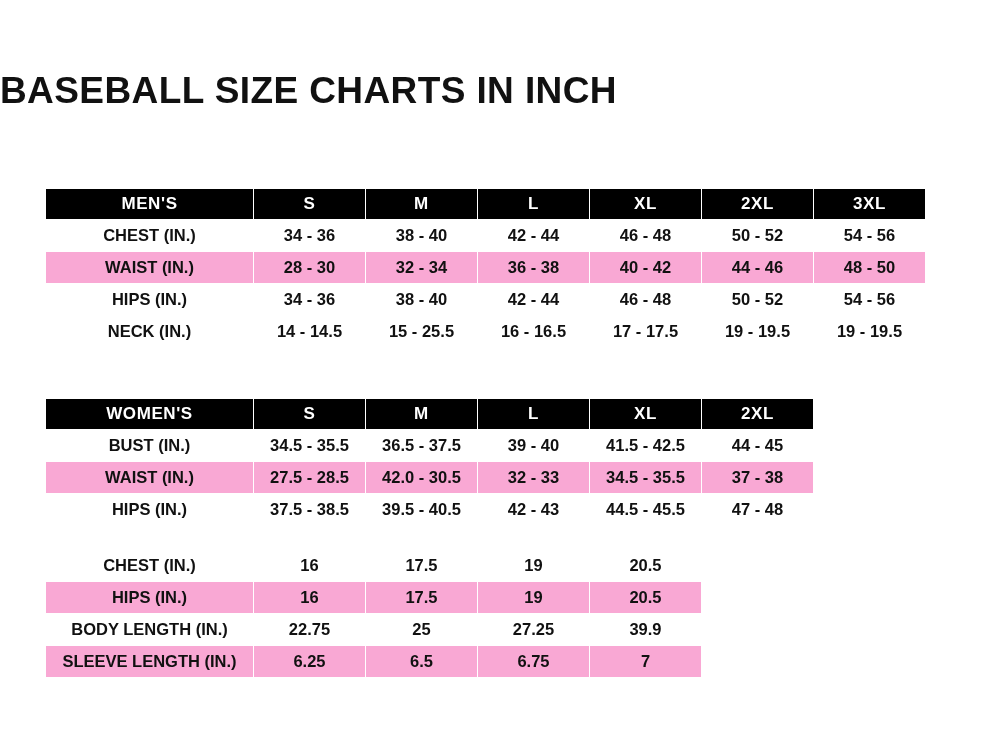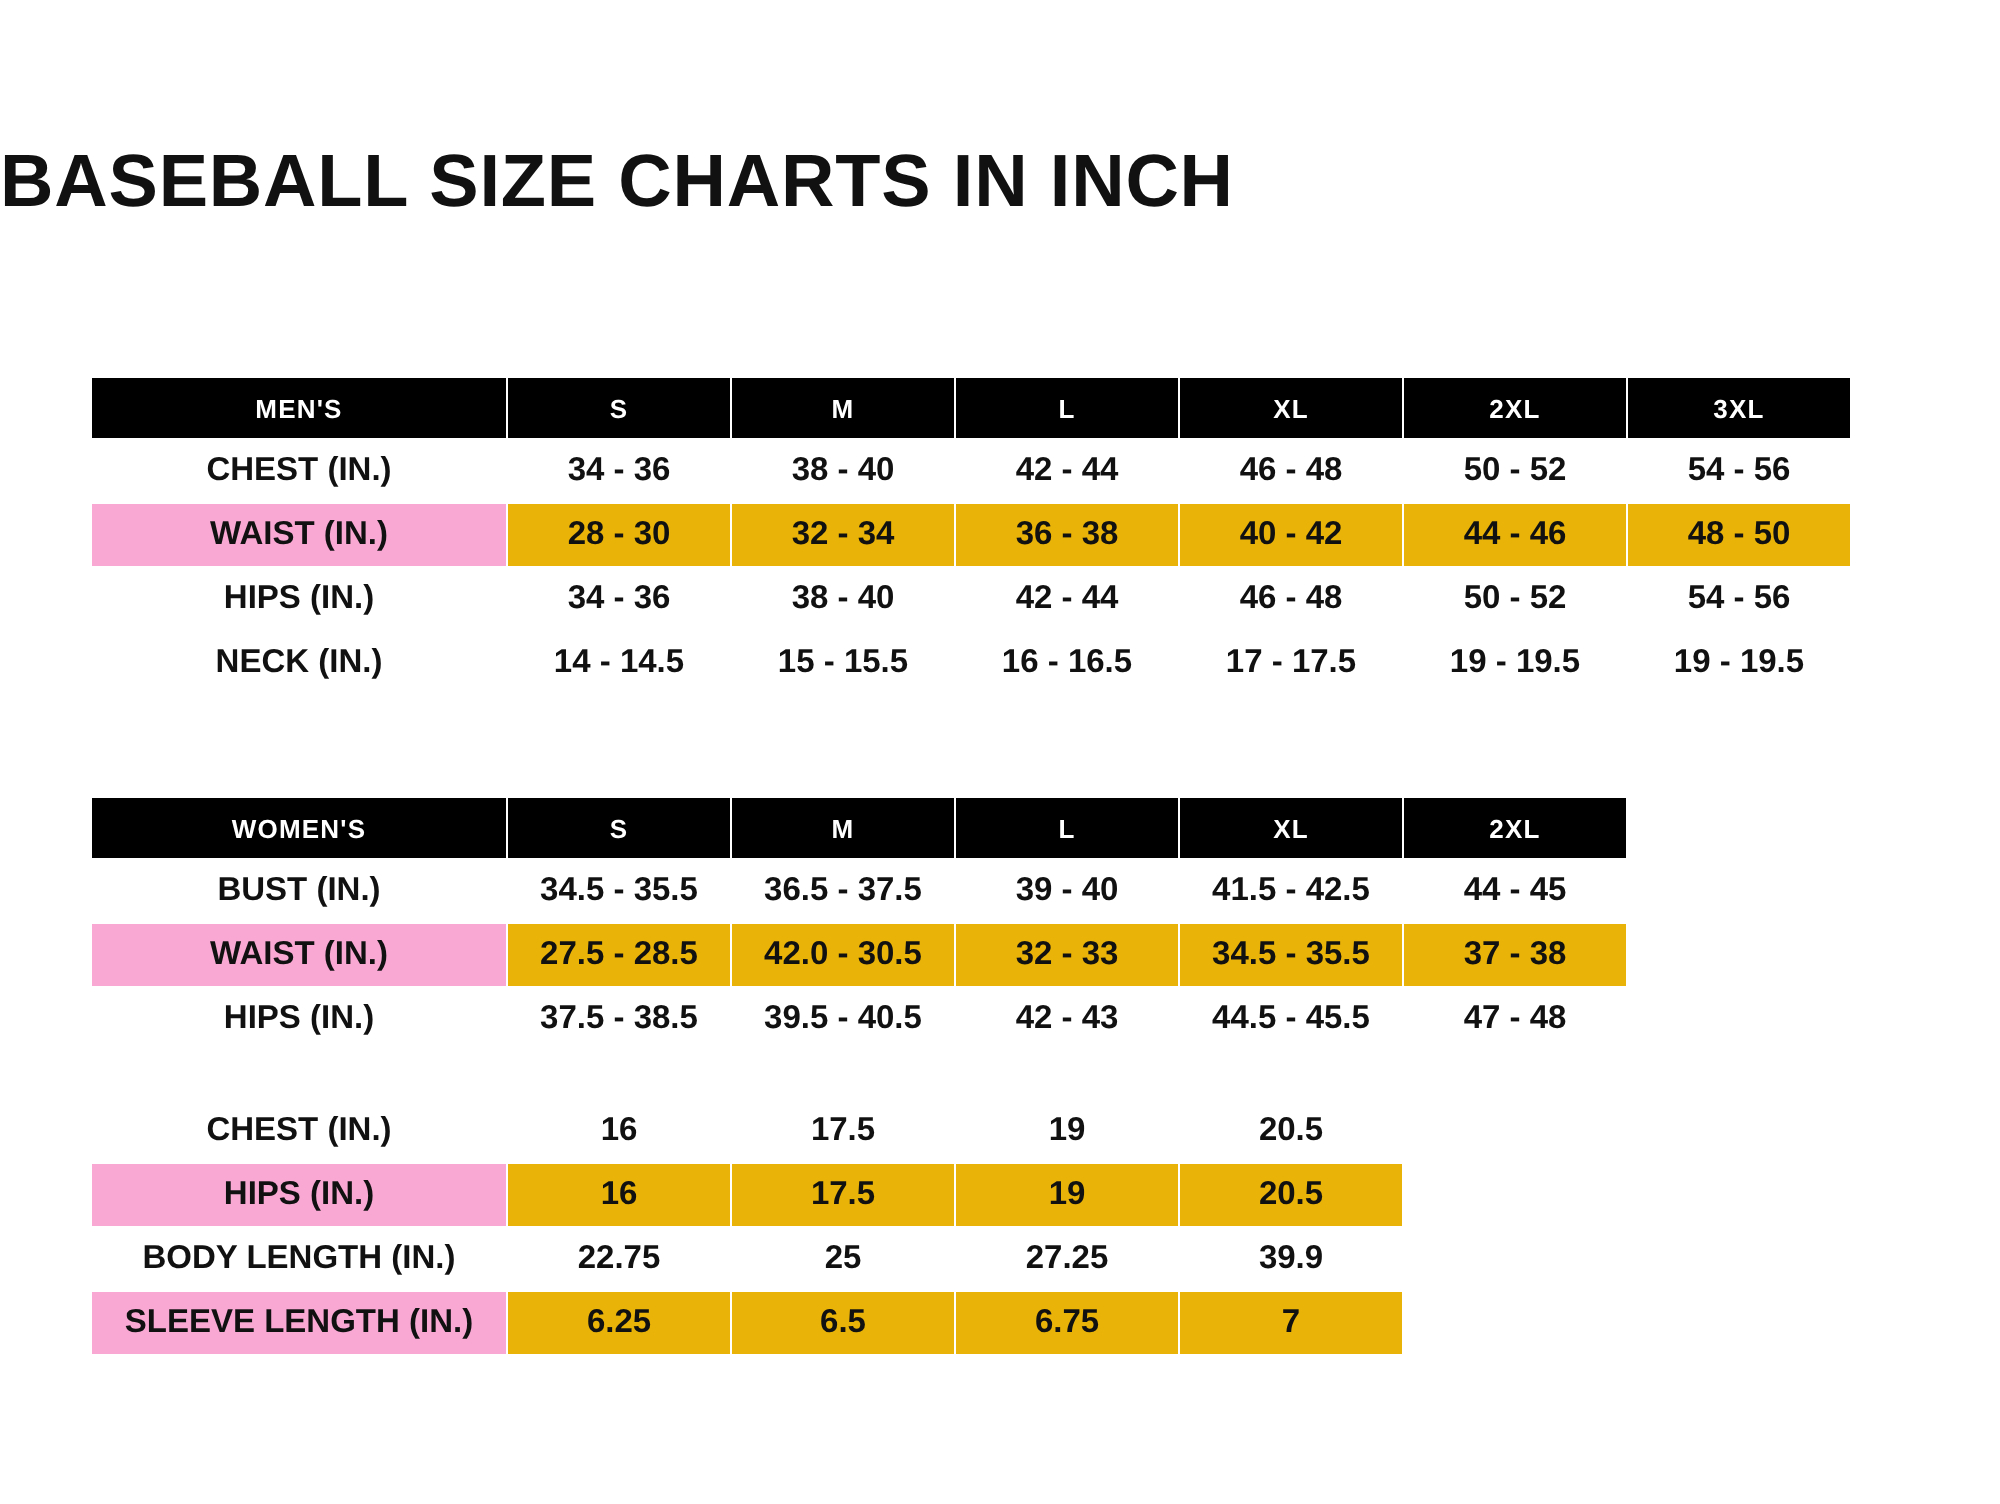--- a/index.html
+++ b/index.html
@@ -46,27 +46,27 @@
     font-size: 16.5px;
     color: #111111;
     background: #ffffff;
     height: 31px;
     padding: 0 2px;
     white-space: nowrap;
   }
   table.size-table tr.header-row td {
     background: #000000;
     color: #ffffff;
-    font-size: 13px;
+    font-size: 17px;
     font-weight: bold;
     letter-spacing: 0.6px;
     height: 30px;
   }
   table.size-table tr.alt td {
-    background: #eab308;
+    background: #f9a8d4;
   }
   table.size-table tr.alt td.label-cell {
     background: #f9a8d4;
   }
   td.label-cell {
     text-align: center;
     font-weight: bold;
   }
 
   
@@ -143,21 +143,21 @@
         <td>34 - 36</td>
         <td>38 - 40</td>
         <td>42 - 44</td>
         <td>46 - 48</td>
         <td>50 - 52</td>
         <td>54 - 56</td>
       </tr>
       <tr>
         <td class="label-cell">NECK (IN.)</td>
         <td>14 - 14.5</td>
-        <td>15 - 15.5</td>
+        <td>15 - 25.5</td>
         <td>16 - 16.5</td>
         <td>17 - 17.5</td>
         <td>19 - 19.5</td>
         <td>19 - 19.5</td>
       </tr>
     </tbody>
   </table>
 
   <table class="size-table" id="womens-table">
     <colgroup>

